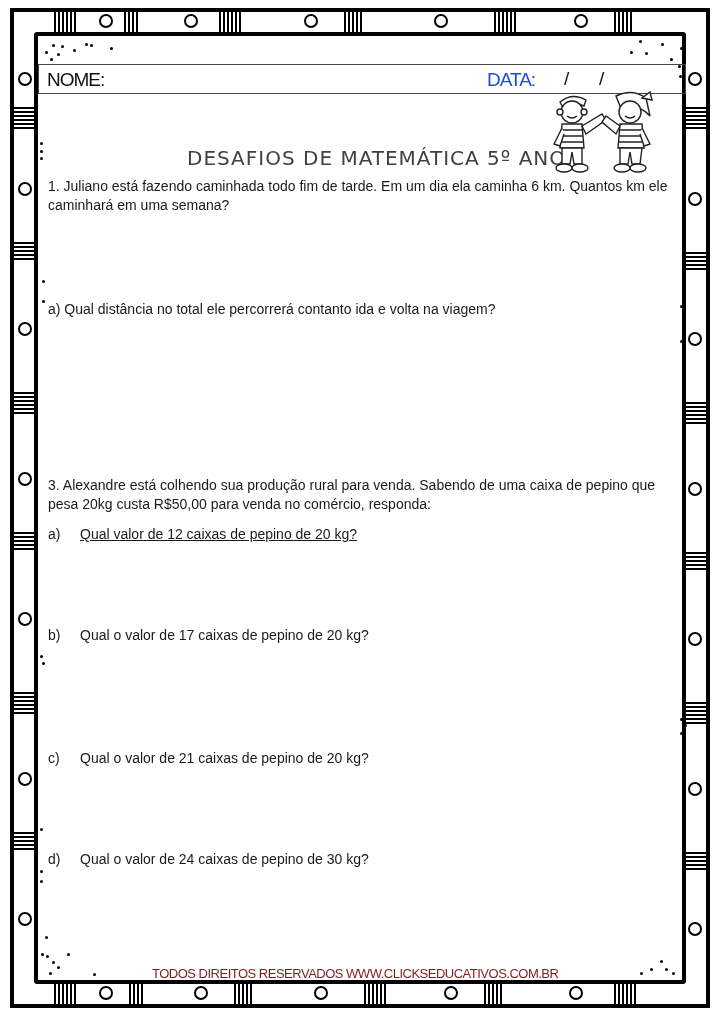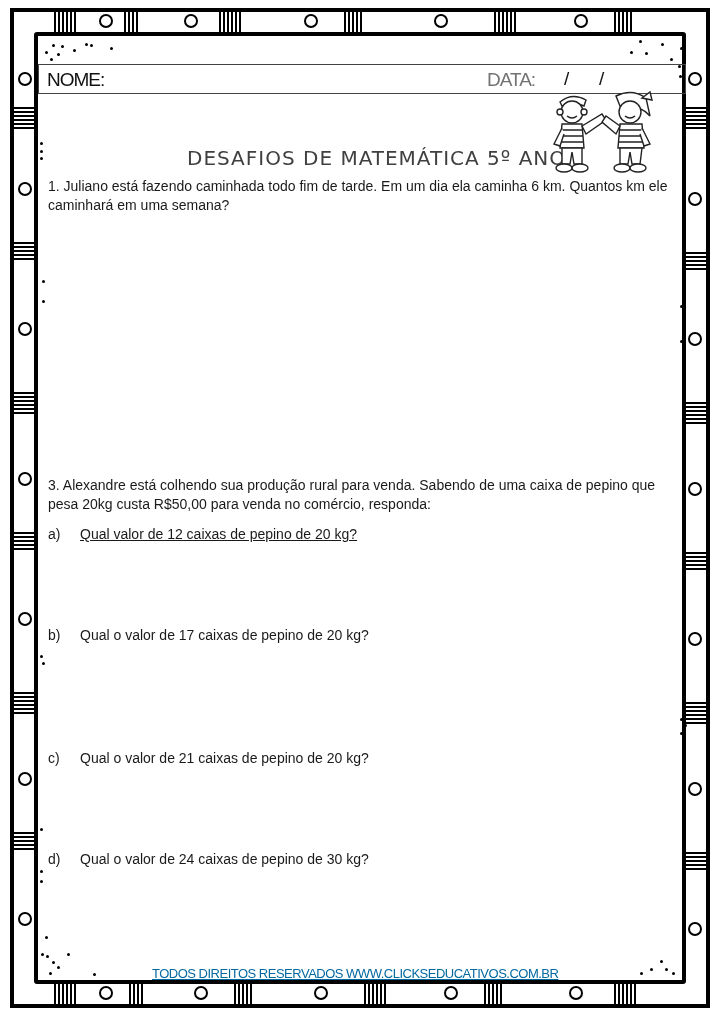--- a/index.html
+++ b/index.html
@@ -18,33 +18,33 @@
   .stripes-h span { display:block; width:2px; height:100%; background:#000; }
   .stripes-v { position:absolute; width:100%; display:flex; flex-direction:column; gap:2px; }
   .stripes-v span { display:block; height:2px; width:100%; background:#000; }
   .loop { position:absolute; width:14px; height:14px; border:2px solid #000; border-radius:50%; box-sizing:border-box; }
 
   .dots { position:absolute; width:3px; height:3px; background:#000; border-radius:50%; }
 
   
   .name-bar { position:absolute; left:38px; top:64px; width:648px; height:30px; border:1.5px solid #444; box-sizing:border-box; }
   .name-label { position:absolute; left:8px; top:4px; font-size:19px; letter-spacing:-1px; font-family:"Liberation Sans", sans-serif; font-weight:300; color:#111; }
-  .date-label { position:absolute; left:448px; top:4px; font-size:19px; letter-spacing:-1px; color:#737373; }
+  .date-label { position:absolute; left:448px; top:4px; font-size:19px; letter-spacing:-1px; color:#1d4ed8; }
   .date-slash { position:absolute; top:3px; font-size:19px; color:#111; }
 
   .title { position:absolute; left:187px; top:146px; font-size:20px; letter-spacing:1px; color:#404040; font-family:"DejaVu Sans", sans-serif; font-weight:normal; }
 
   .kids { position:absolute; left:550px; top:88px; width:110px; height:88px; }
 
   .q { position:absolute; left:48px; width:632px; font-family:"Liberation Sans Narrow","Liberation Sans", sans-serif; font-size:14px; line-height:19px; color:#1a1a1a; transform-origin:left top; }
   .q p { margin:0; }
   .sub { position:absolute; left:48px; font-size:14px; color:#1a1a1a; }
   .sub .lt { display:inline-block; width:32px; }
 
-  .footer { position:absolute; left:152px; top:966px; font-size:13px; letter-spacing:-0.5px; color:#0369a1;text-decoration:underline; }
+  .footer { position:absolute; left:152px; top:966px; font-size:13px; letter-spacing:-0.5px; color:#7f1d1d; }
 </style>
 </head>
 <body>
 
 <div class="frame-outer"></div>
 
 <div class="frame-band band-top">
   <div class="stripes-h" style="left:40px;width:40px;">
       <span></span>
       <span></span>
@@ -342,20 +342,21 @@
   <path d="M70 60 L70 76 L78 76 L80 64 L82 76 L90 76 L92 60 Z"></path>
   <ellipse cx="72" cy="80" rx="8" ry="4"></ellipse>
   <ellipse cx="88" cy="80" rx="8" ry="4"></ellipse>
 </svg>
 
 <div class="q" style="top:177px;">
   <p>1. Juliano está fazendo caminhada todo fim de tarde. Em um dia ela caminha 6 km. Quantos km ele caminhará em uma semana?</p>
 </div>
 
 <div class="q" style="top:300px;">
+  <p>a) Qual distância no total ele percorrerá contanto ida e volta na viagem?</p>
 </div>
 
 <div class="q" style="top:476px;">
   <p>3. Alexandre está colhendo sua produção rural para venda. Sabendo de uma caixa de pepino que pesa 20kg custa R$50,00 para venda no comércio, responda:</p>
 </div>
 
 <div class="sub" style="top:526px;text-decoration:underline;">
   <span class="lt">a)</span><span>Qual valor de 12 caixas de pepino de 20 kg?</span>
 </div>
 <div class="sub" style="top:627px;">

